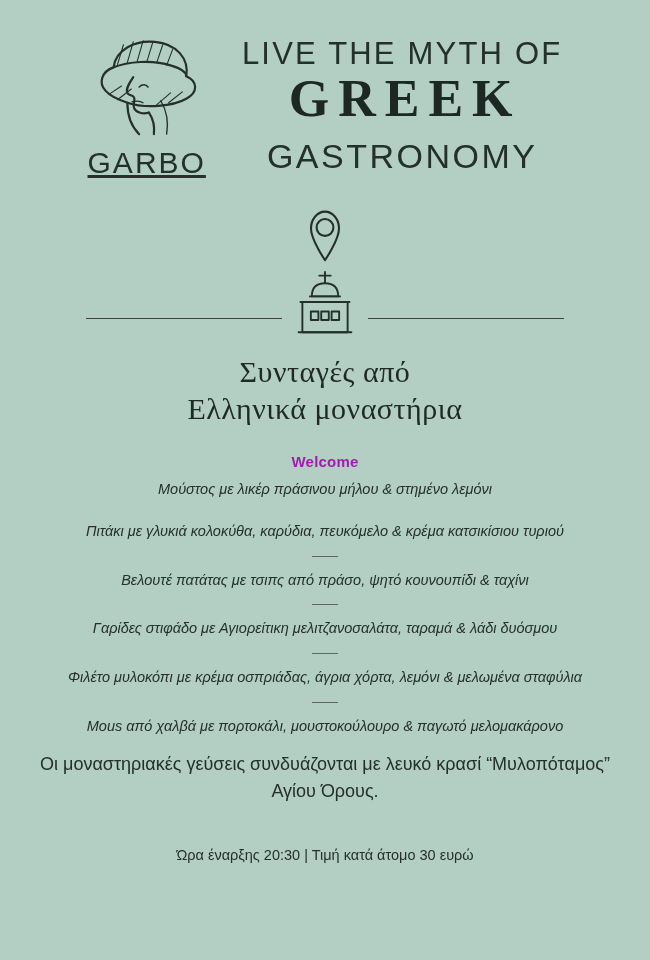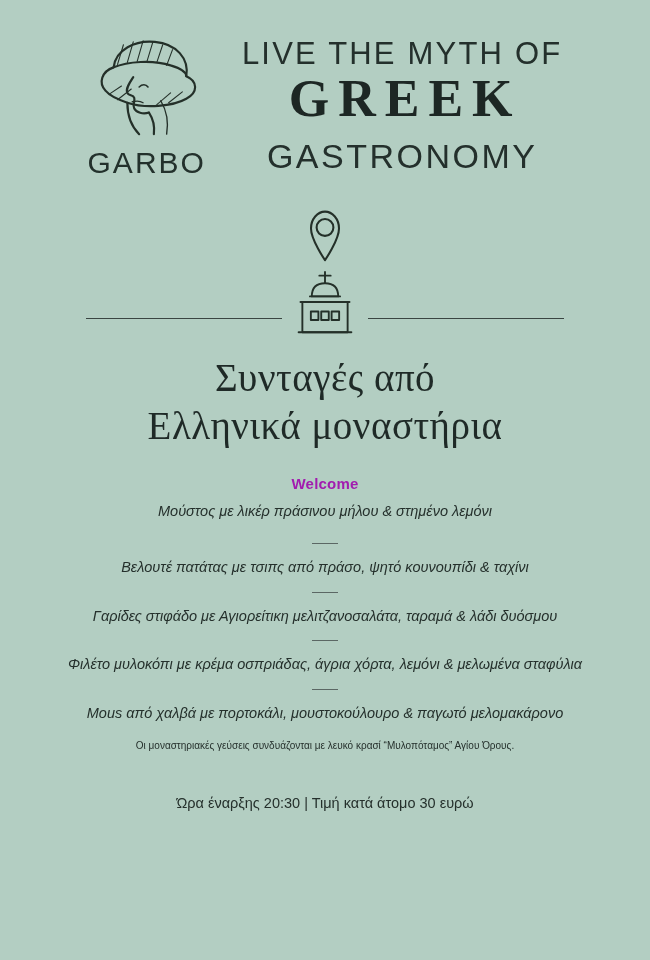--- a/index.html
+++ b/index.html
@@ -31,20 +31,21 @@
     align-items: center;
     justify-content: center;
     width: 100%;
     margin-top: 6px;
   }
   .brand {
     display: flex;
     flex-direction: column;
     align-items: center;
     margin-right: 36px;
+    text-decoration: underline;
   }
   .brand-mark {
     width: 118px;
     height: 110px;
   }
   .brand-name {
     font-family: "Liberation Sans", sans-serif;
     font-size: 30px;
     letter-spacing: 2px;
     font-weight: 400;
@@ -108,21 +109,21 @@
     width: 196px;
   }
   .rule-gap {
     width: 86px;
   }
 
   
   .title {
     font-family: "Liberation Serif", serif;
     text-align: center;
-    font-size: 39px;
+    font-size: 30px;
     line-height: 1.22;
     color: #1f2a27;
     margin-top: 14px;
     letter-spacing: 0.5px;
   }
 
   
   .menu {
     width: 100%;
     margin-top: 26px;
@@ -146,21 +147,21 @@
   .course-block + .course-block {
     margin-top: 20px;
   }
   .sep {
     width: 26px;
     height: 1px;
     background: #5b6764;
     margin: 13px auto;
   }
   .closing {
-    font-size: 10px;
+    font-size: 18px;
     color: #25302c;
     margin-top: 13px;
     line-height: 1.5;
   }
   .footer {
     font-size: 14.5px;
     color: #25302c;
     margin-top: 42px;
     text-align: right;
   }
@@ -265,20 +266,21 @@
 
   <div class="menu">
 
     <div class="course-block">
       <div class="section-head">Welcome</div>
       <div class="dish">Μούστος με λικέρ πράσινου μήλου &amp; στημένο λεμόνι</div>
     </div>
 
     <div class="course-block">
 
+      <div class="dish">Πιτάκι με γλυκιά κολοκύθα, καρύδια, πευκόμελο &amp; κρέμα κατσικίσιου τυριού</div>
       <div class="sep"></div>
       <div class="dish">Βελουτέ πατάτας με τσιπς από πράσο, ψητό κουνουπίδι &amp; ταχίνι</div>
       <div class="sep"></div>
       <div class="dish">Γαρίδες στιφάδο με Αγιορείτικη μελιτζανοσαλάτα, ταραμά &amp; λάδι δυόσμου</div>
       <div class="sep"></div>
       <div class="dish">Φιλέτο μυλοκόπι με κρέμα οσπριάδας, άγρια χόρτα, λεμόνι &amp; μελωμένα σταφύλια</div>
       <div class="sep"></div>
       <div class="dish">Mous από χαλβά με πορτοκάλι, μουστοκούλουρο &amp; παγωτό μελομακάρονο</div>
     </div>
 

